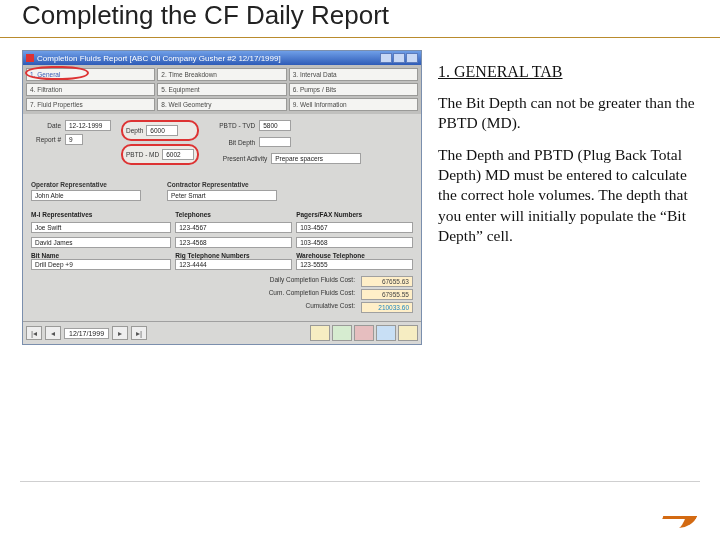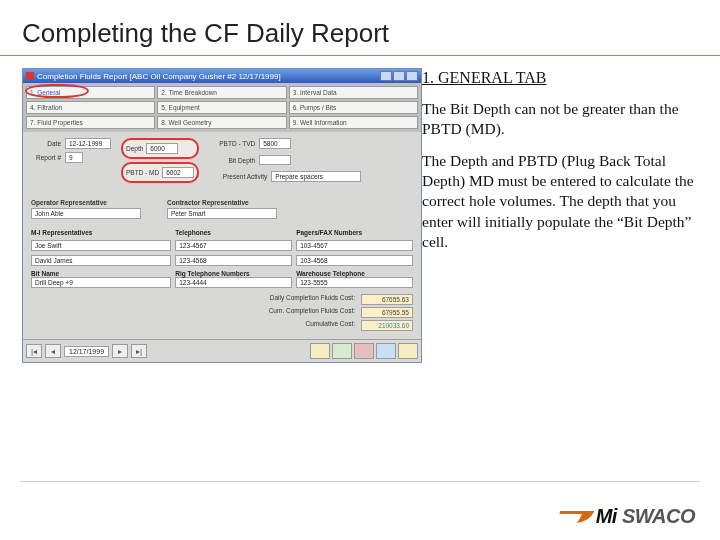--- a/index.html
+++ b/index.html
@@ -1,22 +1,22 @@
 <!DOCTYPE html>
 <html><head>
 <meta charset="utf-8">
 <style>
   *{box-sizing:border-box;margin:0;padding:0;}
   body{width:720px;height:540px;background:#fff;font-family:Georgia,serif;color:#222;position:relative;overflow:hidden;}
-  .slide{width:100%;height:100%;position:relative;padding-top:18px;}
+  .slide{width:100%;height:100%;position:relative;padding-top:0;}
   .title{font-family:Tahoma,Verdana,sans-serif;font-size:26px;font-weight:400;color:#222;padding:0 0 6px 22px;}
   .rule{height:1px;background:#b98b2d;margin:0 0 12px 0;}
-  .content{display:flex;padding:0 22px;}
+  .content{display:flex;gap:16px;padding:0 22px;}
   .screenshot{flex:0 0 400px;}
-  .explain{flex:1;font-size:15.5px;color:#111;line-height:1.3;}
+  .explain{flex:1;font-size:15.5px;color:#111;line-height:1.3;margin-top:12px;}
   .explain h4{font-family:Georgia,serif;font-size:16px;font-weight:400;text-decoration:underline;margin-bottom:10px;}
   .explain p{margin-bottom:12px;}
   
   .window{border:1px solid #7b8fad;background:#d8d8d6;font-family:Tahoma,sans-serif;font-size:7px;color:#222;}
   .titlebar{background:linear-gradient(#6f9fe8,#2e5bb7);color:#fff;display:flex;align-items:center;gap:3px;padding:2px 3px;font-size:8px;}
   .titlebar .ico{width:8px;height:8px;background:#d33;}
   .winbtns{margin-left:auto;display:flex;gap:1px;}
   .winbtns span{width:12px;height:10px;background:#c8d8f5;border:1px solid #5b7bbd;display:inline-block;}
   .tabs{display:grid;grid-template-columns:repeat(3,1fr);gap:2px;background:#c0c0be;padding:3px;}
   .tab{background:#f4f4f2;border:1px solid #9a9a98;padding:2px 3px;font-size:6.5px;white-space:nowrap;overflow:hidden;color:#4a4a48;}
@@ -197,16 +197,15 @@
       <h4>1. GENERAL TAB</h4>
       <p>The Bit Depth can not be greater than the PBTD (MD).</p>
       <p>The Depth and PBTD (Plug Back Total Depth) MD must be entered to calculate the correct hole volumes. The depth that you enter will initially populate the “Bit Depth” cell.</p>
     </div>
   </div>
 
   <div class="footrule"></div>
   <div class="footer">
     <div class="logo">
       <span class="swoosh"></span>
-      <span><span class="mi">Mi</span> <span class="swaco">SWACO</span></span>
     </div>
   </div>
 </div>
 
 </body></html>

